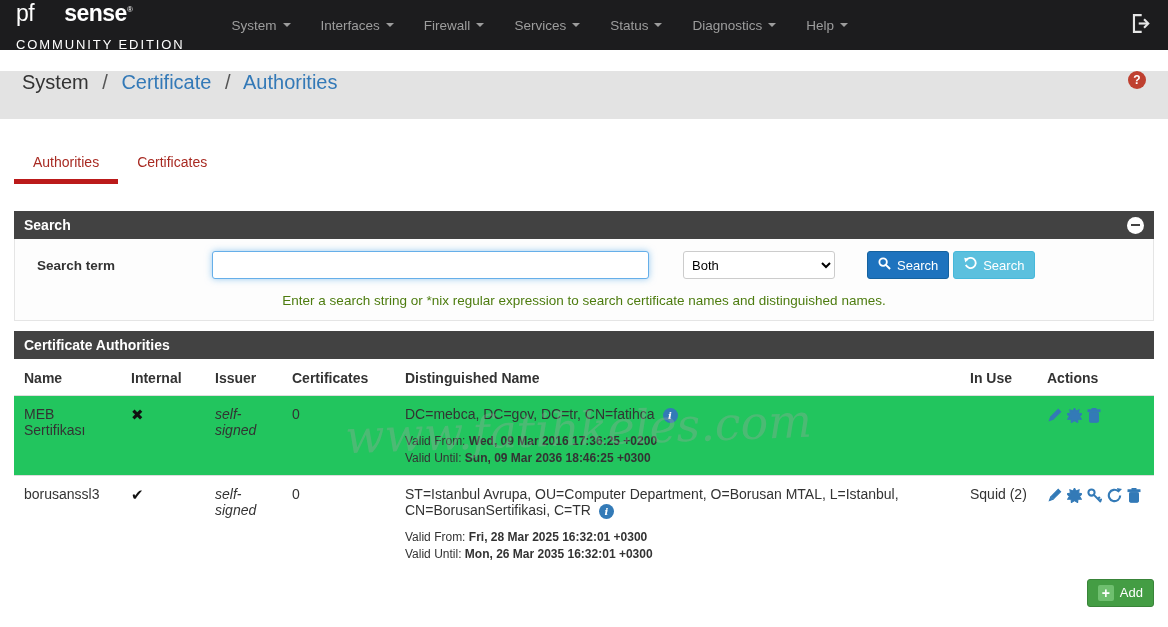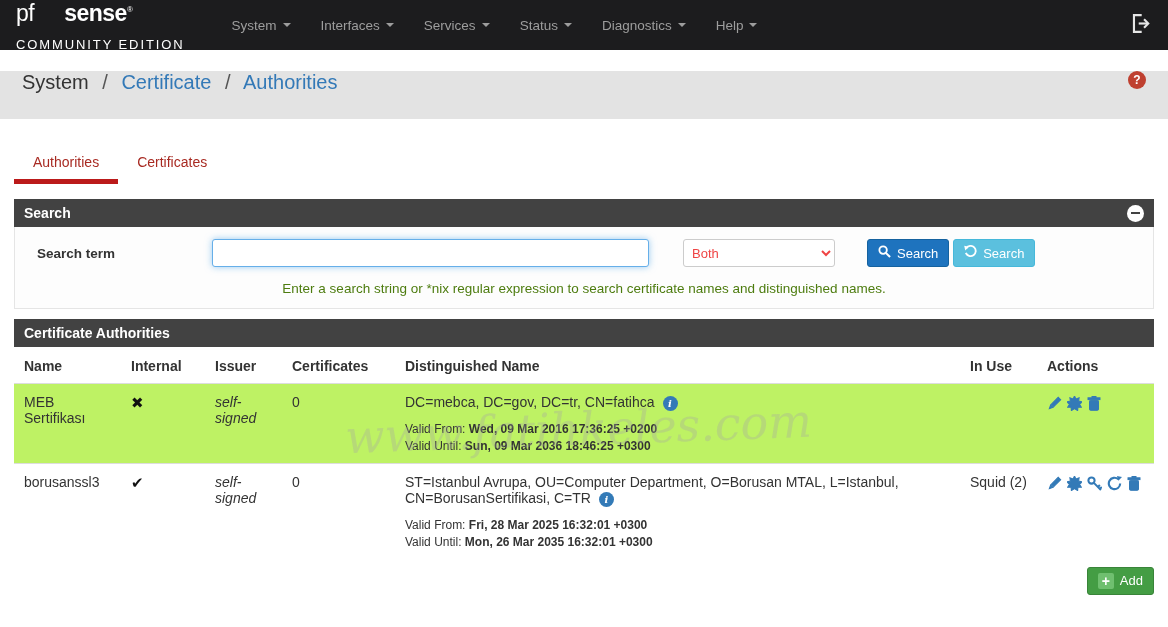--- a/index.html
+++ b/index.html
@@ -67,52 +67,52 @@
   .panel-heading {
     background:#424242; color:#fff; font-weight:bold; font-size:14px;
     padding: 6px 10px; display:flex; align-items:center; height:28px;
   }
   .panel-heading .spacer { flex:1; }
   .collapse-icon {
     width:17px; height:17px; border-radius:50%; background:#fff;
     display:flex; align-items:center; justify-content:center; cursor:pointer;
   }
   .collapse-icon::after { content:""; width:9px; height:2px; background:#424242; display:block; }
-  .search-panel { margin-top: 15px; }
+  .search-panel { margin-top: 27px; }
   .panel-body {
     background:#fdfdfd; border:1px solid #e5e5e5; border-top:none;
     padding: 12px 0 12px 0;
   }
   .search-row { display:flex; align-items:center; }
   .search-label { width: 197px; padding-left: 22px; font-weight:bold; font-size:13.5px; }
   .search-input {
     width: 437px; height: 28px; border:1px solid #66afe9; border-radius:3px;
     box-shadow: 0 0 7px rgba(102,175,233,.65); outline:none; padding: 0 8px;
     font-family: "Liberation Sans", sans-serif; font-size:13px;
   }
   .search-select {
     width: 152px; height: 28px; margin-left:34px; border:1px solid #ccc;
     border-radius:3px; background:#fff; font-size:13px; padding:0 4px;
-    font-family:"Liberation Sans", sans-serif; color:#ef4444;
+    font-family:"Liberation Sans", sans-serif; color:#000000;
   }
   .search-buttons { display:flex; margin-left:32px; gap:4px; }
   .btn {
     display:inline-flex; align-items:center; gap:6px; height:28px;
     border:none; border-radius:3px; padding:0 10px; font-size:13px; color:#fff;
     cursor:pointer; font-family:"Liberation Sans", sans-serif;
   }
   .btn-primary { background:#1e73be; border:1px solid #15629f; }
   .btn-info { background:#5bc0de; border:1px solid #46b8da; }
   .btn-success { background:#449d44; border:1px solid #398439; }
   .search-help { text-align:center; color:#4d7c0f; font-size:13.5px; margin-top:14px; }
   
   table { border-collapse: collapse; width: 100%; background:#fff; table-layout: fixed; }
   th { text-align:left; font-size:14px; padding: 11px 10px 9px 10px; }
   td { vertical-align: top; padding: 10px; border-top: 1px solid #ddd; font-size:14px; }
-  tr.striped { background:#bef264; }
+  tr.striped { background:#22c55e; }
   .issuer { font-style: italic; }
   .mark-icon { font-size:15px; color:#111; }
   .info-badge {
     display:inline-flex; width:15px; height:15px; border-radius:50%;
     background:#337ab7; color:#fff; align-items:center; justify-content:center;
     font-family:"DejaVu Serif", serif; font-style:italic; font-weight:bold;
     font-size:10px; margin-left:8px; vertical-align:middle; cursor:pointer;
   }
   .valid-line { font-size:12px; margin-top:3px; color:#333; }
   .valid-line:first-of-type { margin-top:11px; }
@@ -143,20 +143,24 @@
     <div class="brand-line"><span class="pf">pf</span><span class="sense">sense</span><sup>®</sup></div>
     <div class="brand-edition">COMMUNITY EDITION</div>
   </div>
   <div class="nav-items">
     <a class="nav-item">
         <span>System</span>
         <i class="caret"></i>
       </a>
     <a class="nav-item">
         <span>Interfaces</span>
+        <i class="caret"></i>
+      </a>
+    <a class="nav-item">
+        <span>Firewall</span>
         <i class="caret"></i>
       </a>
     <a class="nav-item">
         <span>Services</span>
         <i class="caret"></i>
       </a>
     <a class="nav-item">
         <span>Status</span>
         <i class="caret"></i>
       </a>

